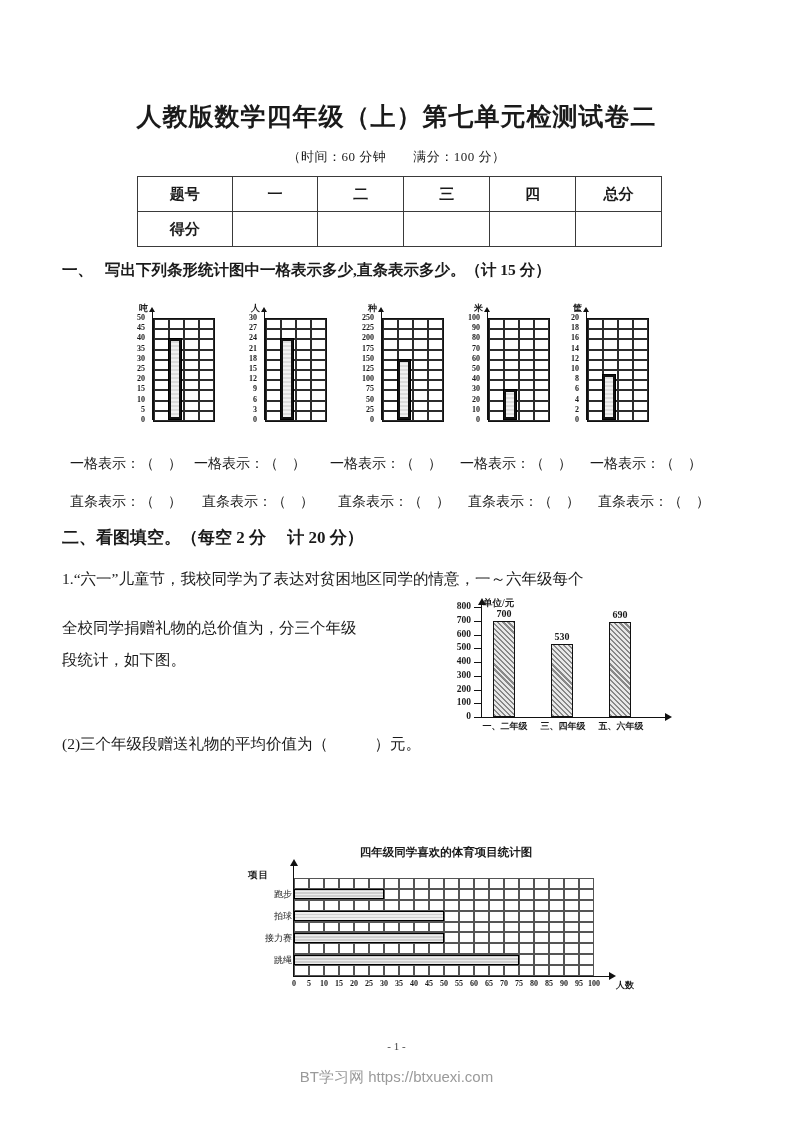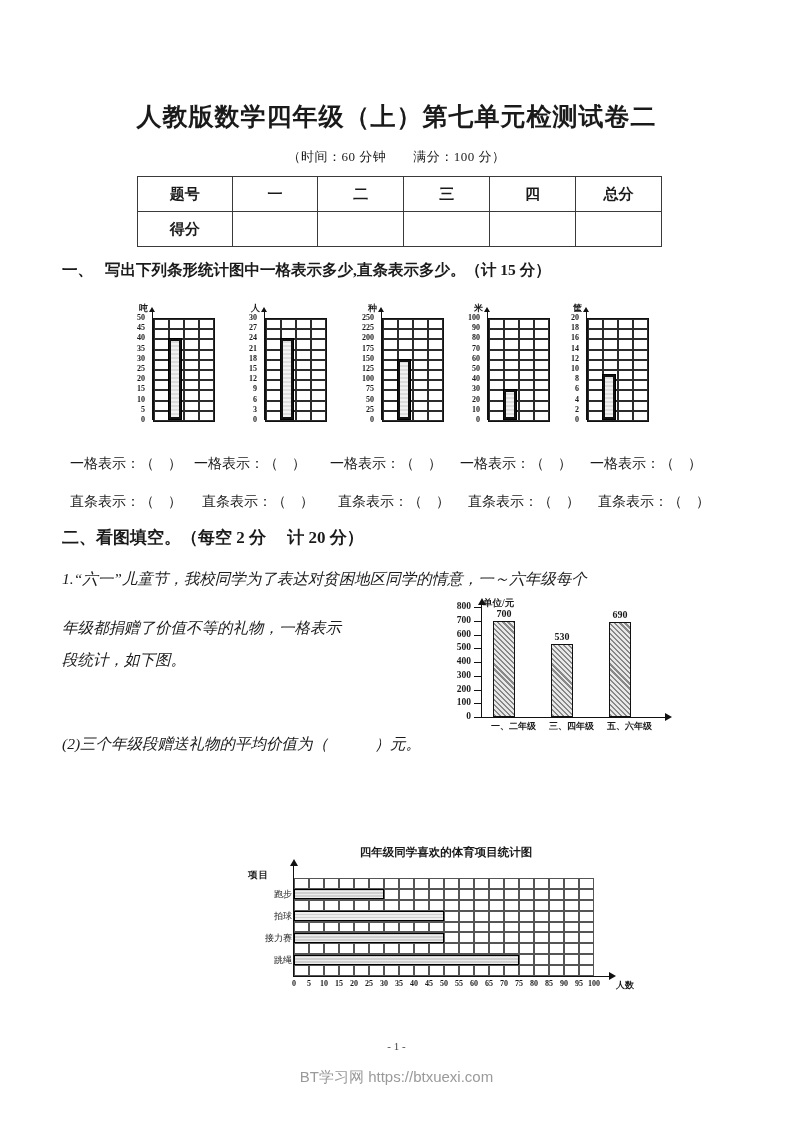--- a/index.html
+++ b/index.html
@@ -31,21 +31,21 @@
   }
   .score-table td.lbl{width:95px;}
   .score-table td.col{width:86px;}
 
   
   .qtext{position:absolute;font-size:15.5px;line-height:1.55;}
   .sec-a{left:62px;top:258px;width:700px;font-weight:bold;}
   .sec-a .lead{margin-right:12px;}
   .sec-b{left:62px;top:525px;width:700px;font-weight:bold;font-size:17px;}
 
-  .para{position:absolute;font-size:15.5px;line-height:2.05;font-style:italic;}
+  .para{position:absolute;font-size:15.5px;line-height:2.05;}
   .p1{left:62px;top:563px;width:690px;}
   .p2{left:62px;top:612px;width:380px;}
   .q1{left:62px;top:685px;width:430px;}
   .q2{left:62px;top:728px;width:470px;}
   .q3{left:62px;top:772px;width:660px;}
   .p3{left:62px;top:812px;width:430px;}
 
   
   .mini-strip{position:absolute;left:128px;top:300px;width:560px;height:150px;}
   .mini{position:absolute;top:0;width:108px;height:150px;}
@@ -91,21 +91,21 @@
   .gc-yarrow{position:absolute;left:22.5px;top:-2px;width:0;height:0;
     border-left:4px solid transparent;border-right:4px solid transparent;border-bottom:7px solid #111;}
   .gc-xaxis{position:absolute;left:26px;top:117px;width:186px;height:1.4px;background:#111;}
   .gc-xarrow{position:absolute;left:210px;top:113px;width:0;height:0;
     border-top:4px solid transparent;border-bottom:4px solid transparent;border-left:7px solid #111;}
   .gc-tick{position:absolute;left:19px;width:7px;height:1px;background:#111;}
   .gc-tlabel{position:absolute;left:-10px;width:26px;text-align:right;font-size:9.5px;font-weight:bold;}
   .gc-bar{position:absolute;bottom:5px;width:22px;border:1.3px solid #111;box-sizing:border-box;
     background:repeating-linear-gradient(45deg,#888 0 1.6px,#e8e8e8 1.6px 3.6px);}
   .gc-val{position:absolute;font-size:10px;font-weight:bold;text-align:center;width:40px;}
-  .gc-cat{position:absolute;top:120px;font-size:9px;font-weight:bold;text-align:right;width:62px;}
+  .gc-cat{position:absolute;top:120px;font-size:9px;font-weight:bold;text-align:center;width:62px;}
 
   
   .sportchart{position:absolute;left:246px;top:845px;width:400px;height:160px;}
   .sc-title{position:absolute;left:0;top:0;width:400px;text-align:center;
     font-size:11.5px;font-weight:bold;}
   .sc-ylabel{position:absolute;left:2px;top:24px;font-size:9.5px;font-weight:bold;letter-spacing:1px;}
   .sc-yaxis{position:absolute;left:47px;top:20px;width:1.4px;height:112px;background:#111;}
   .sc-yarrow{position:absolute;left:43.5px;top:14px;width:0;height:0;
     border-left:4px solid transparent;border-right:4px solid transparent;border-bottom:7px solid #111;}
   .sc-xaxis{position:absolute;left:47px;top:131px;width:318px;height:1.4px;background:#111;}
@@ -479,21 +479,21 @@
       <span style="left: 140px;">直条表示：（　）</span>
       <span style="left: 276px;">直条表示：（　）</span>
       <span style="left: 406px;">直条表示：（　）</span>
       <span style="left: 536px;">直条表示：（　）</span>
     </div>
 
   <div class="qtext sec-b">二、看图填空。（每空 2 分　 计 20 分）</div>
 
   <div class="para p1">1.“六一”儿童节，我校同学为了表达对贫困地区同学的情意，一～六年级每个</div>
   <div class="para p2">
-    <div>年级都捐赠了价值不等的礼物，一格表示</div>
+    <div>全校同学捐赠礼物的总价值为，分三个年级</div>
     <div>段统计，如下图。</div>
   </div>
   <div class="para q2">(2)三个年级段赠送礼物的平均价值为（　　　）元。</div>
 
   <div class="giftchart">
     <div class="gc-unit">单位/元</div>
     <div class="gc-yarrow"></div>
     <div class="gc-yaxis"></div>
     <div class="gc-xaxis"></div>
     <div class="gc-xarrow"></div>

